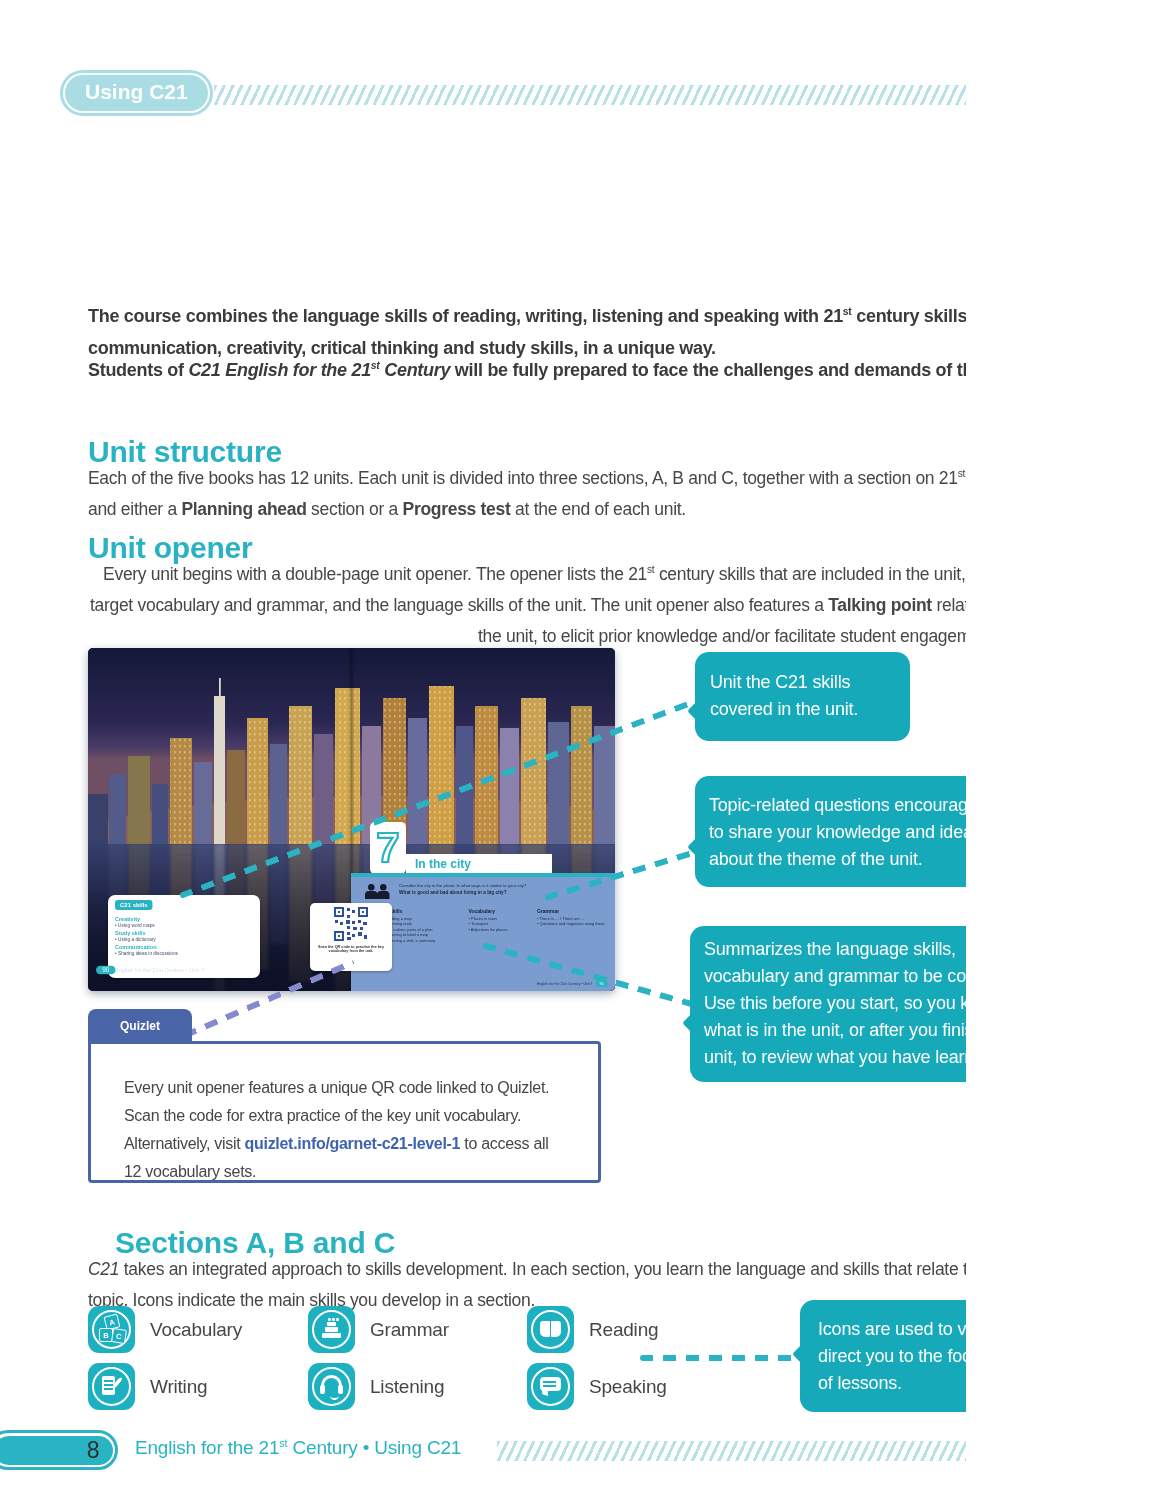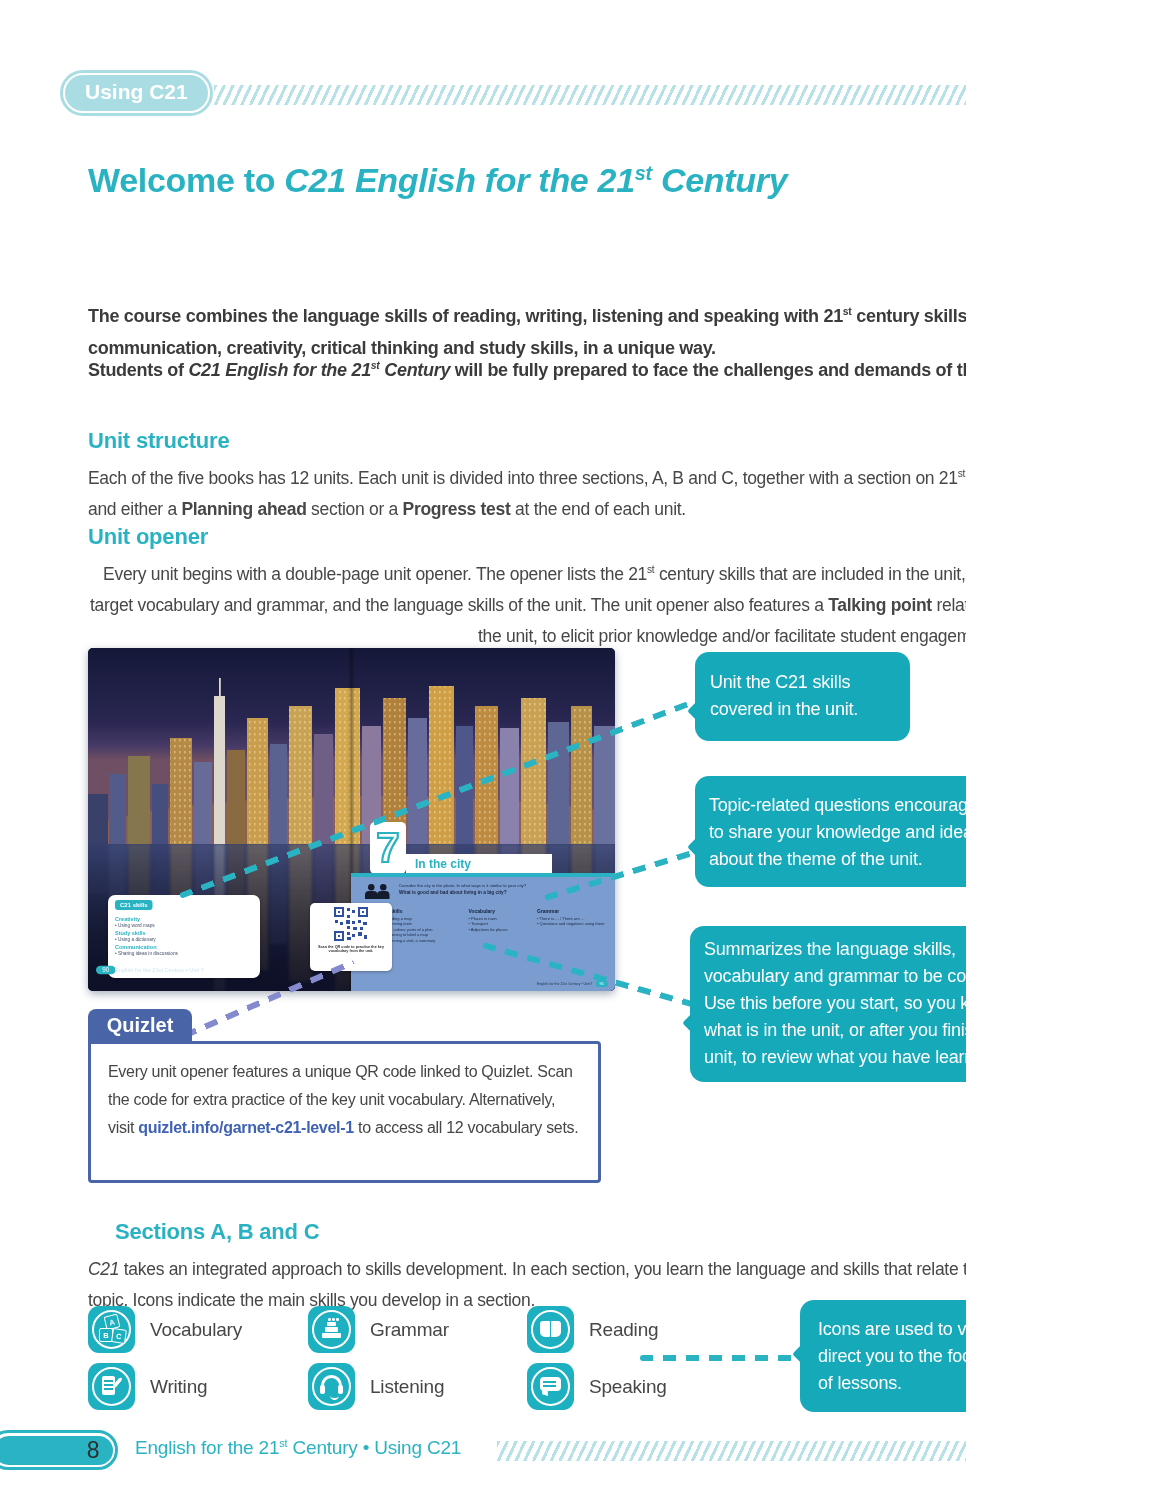--- a/index.html
+++ b/index.html
@@ -14,21 +14,21 @@
   .hatch{position:absolute;height:20px;background:repeating-linear-gradient(115deg,#b7e1e6 0 3px,#ffffff 3px 8px);}
   .hatch.top{left:214px;top:85px;width:939px;}
   .hatch.bottom{left:497px;top:1441px;width:656px;}
 
   .page-title{position:absolute;left:88px;top:138px;width:1000px;font-size:34px;font-weight:bold;color:#29b2c2;letter-spacing:-.3px;}
 
   .para{position:absolute;left:88px;width:1005px;font-size:18px;line-height:32px;letter-spacing:-.3px;}
   .para.bold{font-weight:bold;color:#3b3b3b;}
   .p1{top:203px;} .p2{top:282px;} .p3{top:336px;}
 
-  .sec-head{position:absolute;left:88px;font-size:22px;font-weight:bold;color:#29b2c2;letter-spacing:-.2px;}
+  .sec-head{position:absolute;left:88px;font-size:30px;font-weight:bold;color:#29b2c2;letter-spacing:-.2px;}
   .sec-body{position:absolute;left:88px;width:1005px;font-size:17.5px;line-height:31px;color:#474747;letter-spacing:-.3px;}
   .h-us{top:410px;} .b-us{top:445px;}
   .h-uo{top:506px;} .b-uo{top:541px;text-align:right;}
   .h-abc{top:1201px;margin-left:27px;} .b-abc{top:1236px;}
 
   
   .spread{position:absolute;left:88px;top:648px;width:527px;height:343px;border-radius:5px;overflow:hidden;
           box-shadow:0 3px 9px rgba(40,60,90,.4);background:#1a1f3d;z-index:2;}
   .spread svg.photo{position:absolute;left:0;top:0;width:527px;height:343px;}
   .gutter{position:absolute;left:260px;top:0;width:7px;height:343px;background:linear-gradient(90deg,rgba(0,0,0,0),rgba(0,0,0,.3),rgba(0,0,0,0));z-index:3;}
@@ -91,24 +91,24 @@
   .callout::before{content:"";position:absolute;left:-5px;top:58%;width:14px;height:14px;background:#16a9b9;transform:rotate(45deg);border-radius:3px;}
   .co1{left:695px;top:652px;width:215px;height:89px;padding:17px 15px;}
   .co2{left:695px;top:776px;width:330px;height:111px;padding:16px 14px;}
   .co3{left:690px;top:926px;width:357px;height:156px;padding:10px 14px;}
   .co4{left:800px;top:1300px;width:258px;height:112px;padding:16px 12px 16px 18px;}
   .co4::before{top:42%;}
   .callout p{margin:0;}
 
   
   .qz-tab{position:absolute;left:88px;top:1009px;width:104px;height:33px;background:#4a64a8;border-radius:8px 8px 0 0;z-index:6;
-          color:#fff;font-weight:bold;font-size:20px;display:flex;align-items:center;justify-content:center;}
+          color:#fff;font-weight:bold;font-size:12px;display:flex;align-items:center;justify-content:center;}
   .qz-box{position:absolute;left:88px;top:1041px;width:513px;height:142px;border:3px solid #4a64a8;border-radius:0 4px 4px 4px;
           box-sizing:border-box;padding:14px 17px;font-size:16px;line-height:28px;color:#464646;letter-spacing:-.3px;z-index:5;background:#fff;}
-  .qz-box p{margin:0;}
+  .qz-box p{margin:16px;}
 
   
   .skill-cell{position:absolute;display:flex;align-items:center;gap:15px;}
   .skill-label{font-size:19px;color:#474747;letter-spacing:-.2px;}
   .sk-icon{width:47px;height:47px;border-radius:11px;background:#1db0c0;position:relative;flex:0 0 auto;}
   .sk-icon .ring{position:absolute;inset:4px;border:2.5px solid #fff;border-radius:50%;}
   .sk-icon .g{position:absolute;inset:0;}
   
   .blk{position:absolute;width:12px;height:12px;border:1.6px solid #fff;border-radius:2px;color:#fff;font-size:7.5px;font-weight:bold;
        display:flex;align-items:center;justify-content:center;background:#1db0c0;}
@@ -150,21 +150,20 @@
 </head>
 <body>
 
 <div class="page">
 
   <div class="tag-badge">
     <div class="inner">Using C21</div>
   </div>
   <div class="hatch top"></div>
 
-  <h1 class="page-title">Welcome to <i>C21 English for the 21<sup>st</sup> Century</i></h1>
 
   <p class="para bold p2">The course combines the language skills of reading, writing, listening and speaking with 21<sup>st</sup> century skills such as communication, creativity, critical thinking and study skills, in a unique way.</p>
   <p class="para bold p3">Students of <i>C21 English for the 21<sup>st</sup> Century</i> will be fully prepared to face the challenges and demands of the 21<sup>st</sup> century.</p>
 
   <h2 class="sec-head h-us">Unit structure</h2>
   <p class="sec-body b-us">Each of the five books has 12 units. Each unit is divided into three sections, A, B and C, together with a section on 21<sup>st</sup> century skills, and either a <b>Planning ahead</b> section or a <b>Progress test</b> at the end of each unit.</p>
 
   <h2 class="sec-head h-uo">Unit opener</h2>
   <p class="sec-body b-uo">Every unit begins with a double-page unit opener. The opener lists the 21<sup>st</sup> century skills that are included in the unit, as well as all the target vocabulary and grammar, and the language skills of the unit. The unit opener also features a <b>Talking point</b> related to the topic of the unit, to elicit prior knowledge and/or facilitate student engagement with the unit.</p>
 

